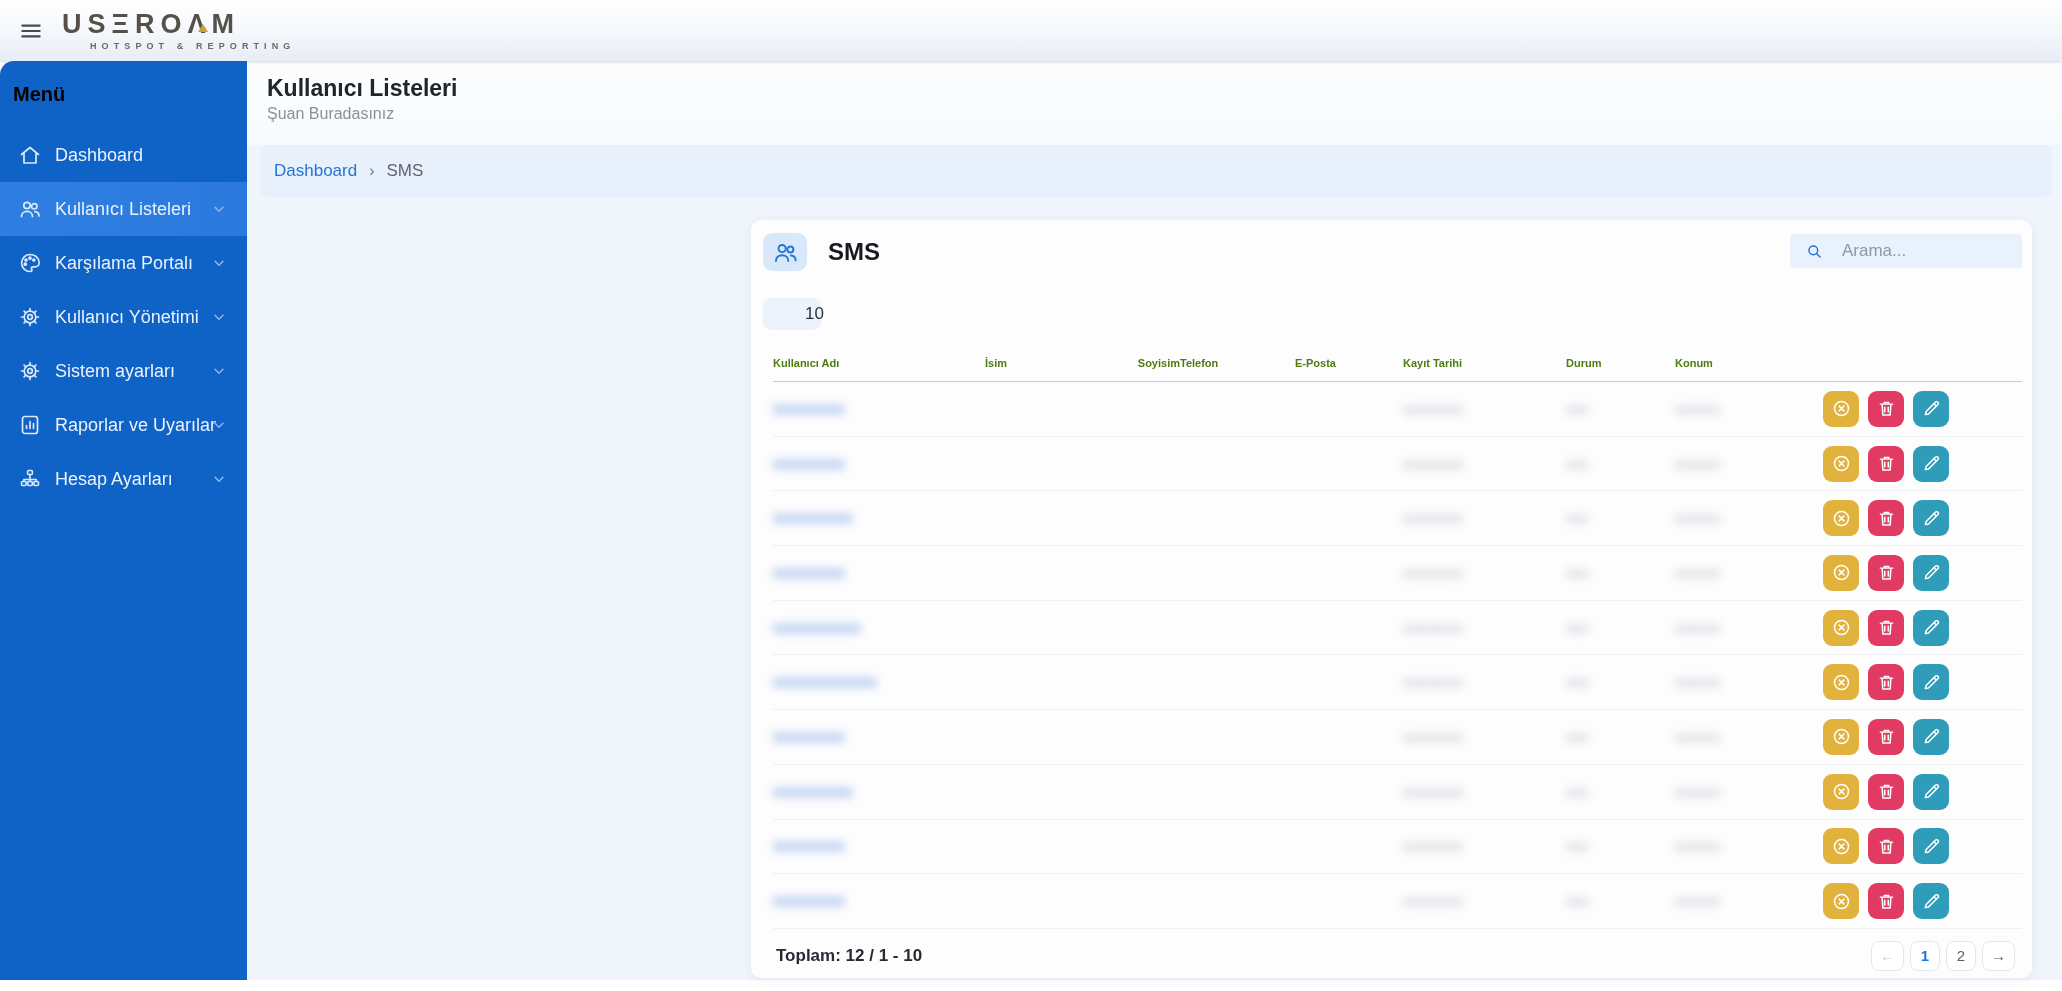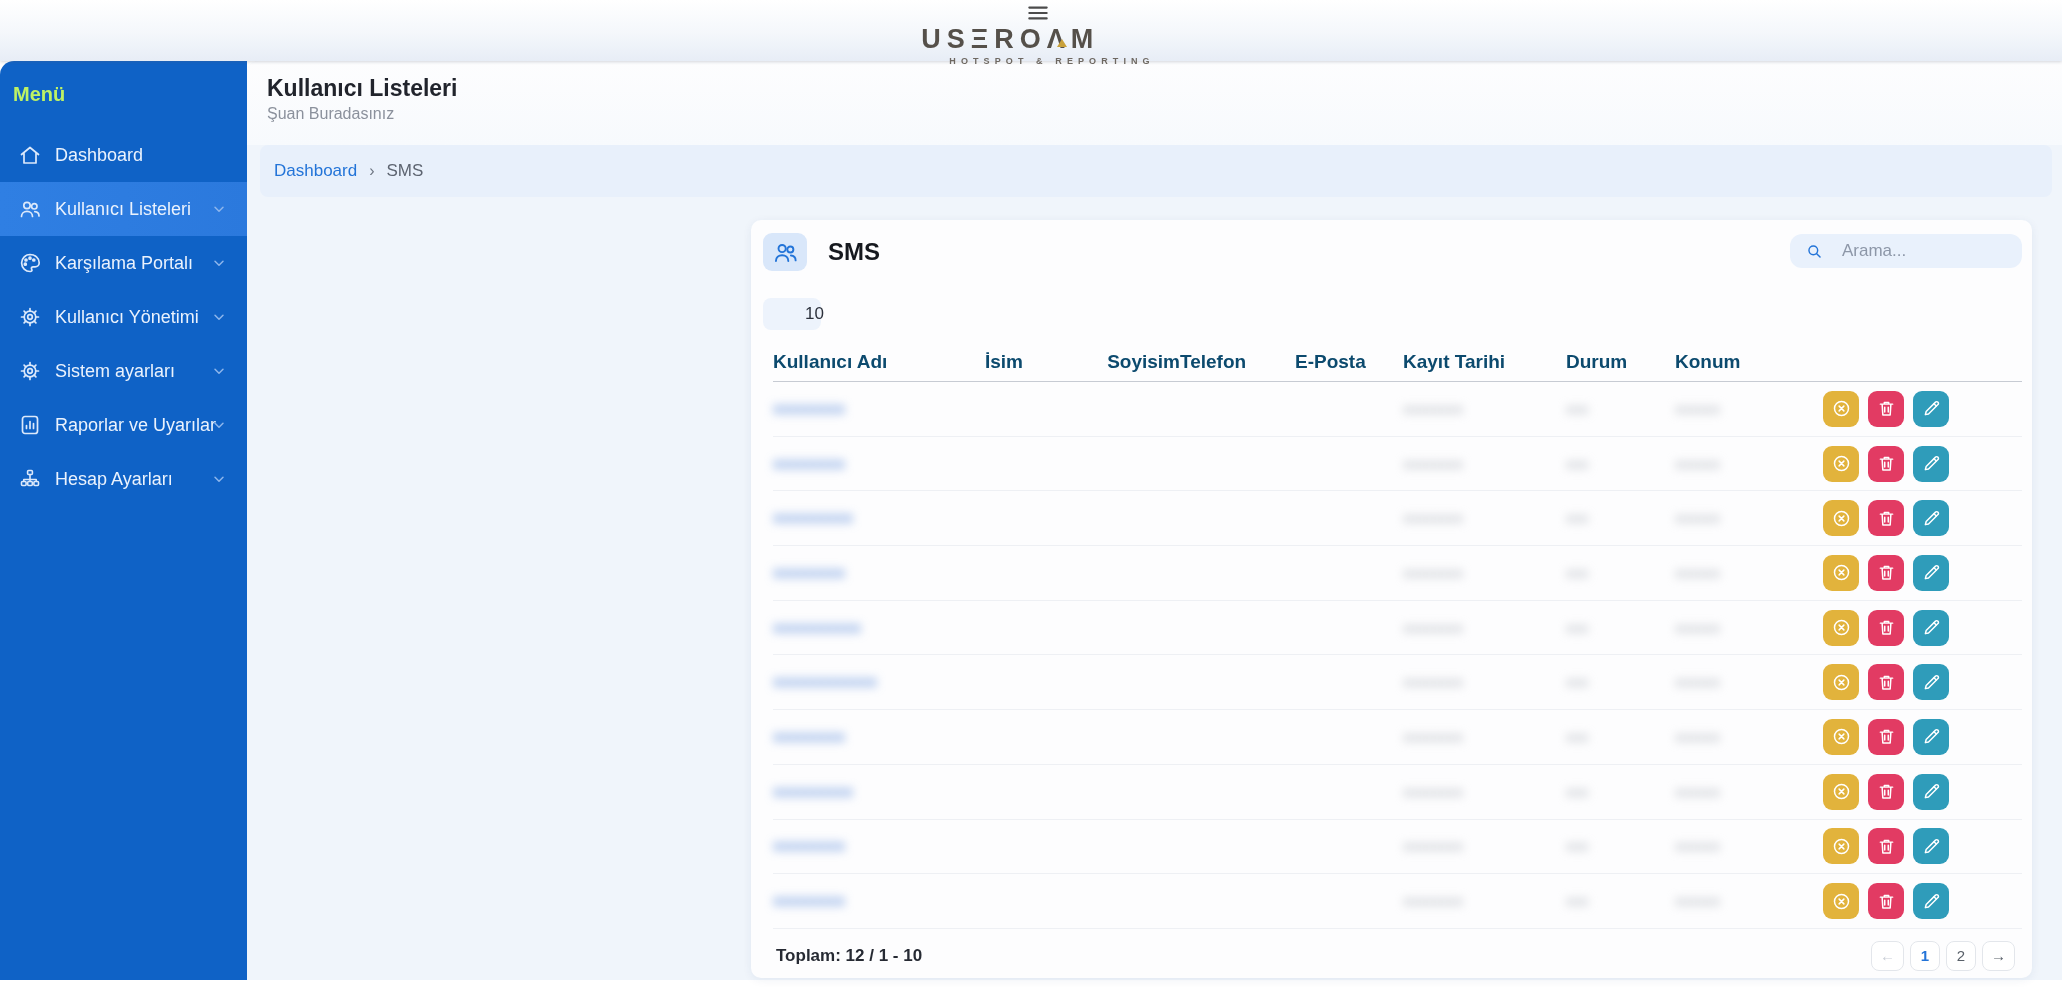--- a/index.html
+++ b/index.html
@@ -3,34 +3,34 @@
 <meta charset="utf-8">
 <style>
   * { margin:0; padding:0; box-sizing:border-box; }
   html,body { width:2062px; height:991px; overflow:hidden; background:#ffffff;
               font-family:"Liberation Sans", sans-serif; }
   .stage { position:relative; width:2062px; height:991px; }
 
   
   .topbar { position:absolute; left:0; top:0; width:2062px; height:61px;
             background:linear-gradient(180deg,#ffffff 0%,#f4f7fb 55%,#e7edf6 100%);
-            box-shadow:0 1px 3px rgba(90,100,120,.25); z-index:5; display:flex; align-items:center;flex-direction:column; }
+            box-shadow:0 1px 3px rgba(90,100,120,.25); z-index:5; display:flex; align-items:center; }
   .hamburger { width:34px; height:34px; margin-left:14px; display:flex; align-items:center; justify-content:center;
                cursor:pointer; color:#4b4b4b; }
   .brand { position:relative; margin-left:14px; display:flex; flex-direction:column; align-items:flex-start; }
   .brand-main { font-size:27px; font-weight:800; letter-spacing:6px; color:#55504a; line-height:1; }
   .brand-sub { font-size:9px; letter-spacing:5.1px; color:#6e6861; margin-top:3px; font-weight:600;padding-left:28px; }
   .brand-tri { position:absolute; left:136px; top:13px; width:0; height:0;
                border-left:5px solid transparent; border-right:5px solid transparent;
                border-bottom:8px solid #c9a13b; }
 
   
   .sidebar { position:absolute; left:0; top:61px; width:247px; height:919px;
              background:#0f62c6; border-top-left-radius:14px; color:#fff; z-index:4; }
-  .menu-title { font-size:20px; font-weight:700; color:#bef264; padding:22px 0 0 13px; }
+  .menu-title { font-size:20px; font-weight:700; color:#000000; padding:22px 0 0 13px; }
   .menu-list { margin-top:22px; }
   .menu-item { position:relative; height:54px; display:flex; align-items:center; cursor:pointer; }
   .menu-item.active { background:linear-gradient(90deg,#2f7fe3 0%,#2b79dd 100%); }
   .menu-icon { width:24px; height:24px; margin-left:18px; color:#dce9fb; flex:0 0 auto; }
   .menu-icon svg { width:24px; height:24px; }
   .menu-label { margin-left:13px; font-size:18px; color:#eaf2fd; white-space:nowrap; }
   .menu-chevron { position:absolute; right:20px; top:50%; transform:translateY(-50%);
                   width:16px; height:16px; color:#8fb7ec; }
   .menu-chevron svg { width:16px; height:16px; }
 
@@ -50,34 +50,34 @@
   
   .card { position:absolute; left:504px; top:159px; width:1281px; height:758px;
           background:#fdfdfe; border-radius:10px; box-shadow:0 2px 10px rgba(30,60,120,.07);
           overflow:hidden; }
   .card-head { position:relative; height:64px; }
   .panel-icon-box { position:absolute; left:12px; top:13px; width:44px; height:38px; border-radius:9px;
                     background:#d9e7fa; display:flex; align-items:center; justify-content:center; color:#2374d8; }
   .panel-icon-box svg { width:27px; height:27px; }
   .panel-title { position:absolute; left:77px; top:18px; font-size:24px; font-weight:700; color:#16191f; }
   .search-box { position:absolute; right:10px; top:14px; width:232px; height:34px; background:#e9f1fc;
-                border-radius:12px; display:flex; align-items:center; }
+                border-radius:3px; display:flex; align-items:center; }
   .search-box svg { width:19px; height:19px; margin-left:15px; color:#2374d8; flex:0 0 auto; }
   .search-input { border:none; outline:none; background:transparent; margin-left:18px; width:170px;
                   font-size:17px; color:#3a4150; font-family:"Liberation Sans",sans-serif; }
   .search-input::placeholder { color:#8d97a8; }
 
   .page-size { margin:14px 0 0 12px; width:58px; height:32px; background:#edf3fc; border-radius:8px;
                display:flex; align-items:center; justify-content:center; font-size:17px; color:#2c313c; cursor:pointer;padding-left:45px; }
 
   
   .table { margin:12px 10px 0 22px; }
   .trow { display:flex; align-items:center; }
   .thead { height:40px; border-bottom:1px solid #c7cbd3; }
-  .th { font-size:19px; font-weight:700; color:#0c4a6e; white-space:nowrap; }
+  .th { font-size:11px; font-weight:700; color:#4d7c0f; white-space:nowrap; }
   .drow { height:54.7px; border-bottom:1px solid #eef0f4; }
   .col0{width:212px;} .col1{width:78px;} .col2{width:117px;text-align:right;} .col3{width:115px;}
   .col4{width:108px;} .col5{width:163px;} .col6{width:109px;} .col7{width:145px;}
   .col8{flex:1; display:flex; justify-content:flex-end; padding-right:73px;}
   .blur-blue { color:#4a7fd6; filter:blur(5px); font-size:16px; user-select:none; cursor:pointer; }
   .blur-gray { color:#aeb3bb; filter:blur(5px); font-size:15px; user-select:none; }
   .actions { display:flex; gap:9px; }
   .abtn { width:36px; height:36px; border:none; border-radius:9px; display:flex; align-items:center;
           justify-content:center; color:#fff; cursor:pointer; }
   .abtn svg { width:21px; height:21px; }

